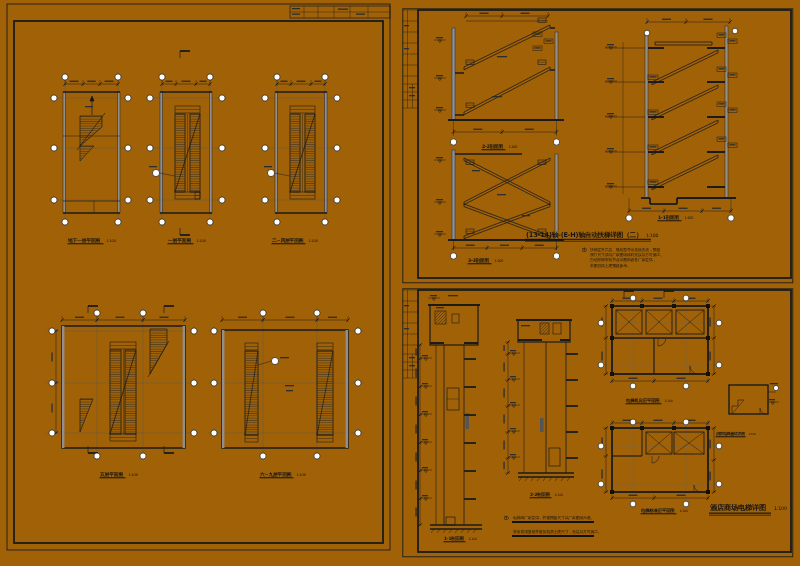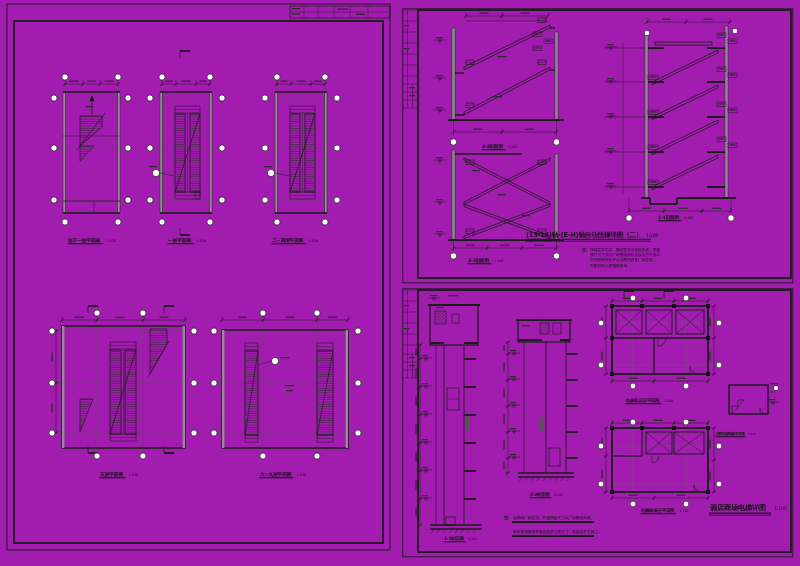--- a/index.html
+++ b/index.html
@@ -1,16 +1,16 @@
 <!DOCTYPE html>
 <html><head>
 <meta charset="utf-8">
 <style>
   html,body{margin:0;padding:0;background:#ffffff;}
-  .canvas{position:relative;width:800px;height:566px;background:#a21caf;overflow:hidden;}
+  .canvas{position:relative;width:800px;height:566px;background:#a16207;overflow:hidden;}
   svg{position:absolute;}
   #shL{left:6px;top:3px;}
   #shT{left:402px;top:8px;}
   #shB{left:402px;top:288px;}
   text{font-family:"DejaVu Sans","Liberation Sans",sans-serif;fill:#141414;}
 </style>
 </head>
 <body>
 
 <div class="canvas">

